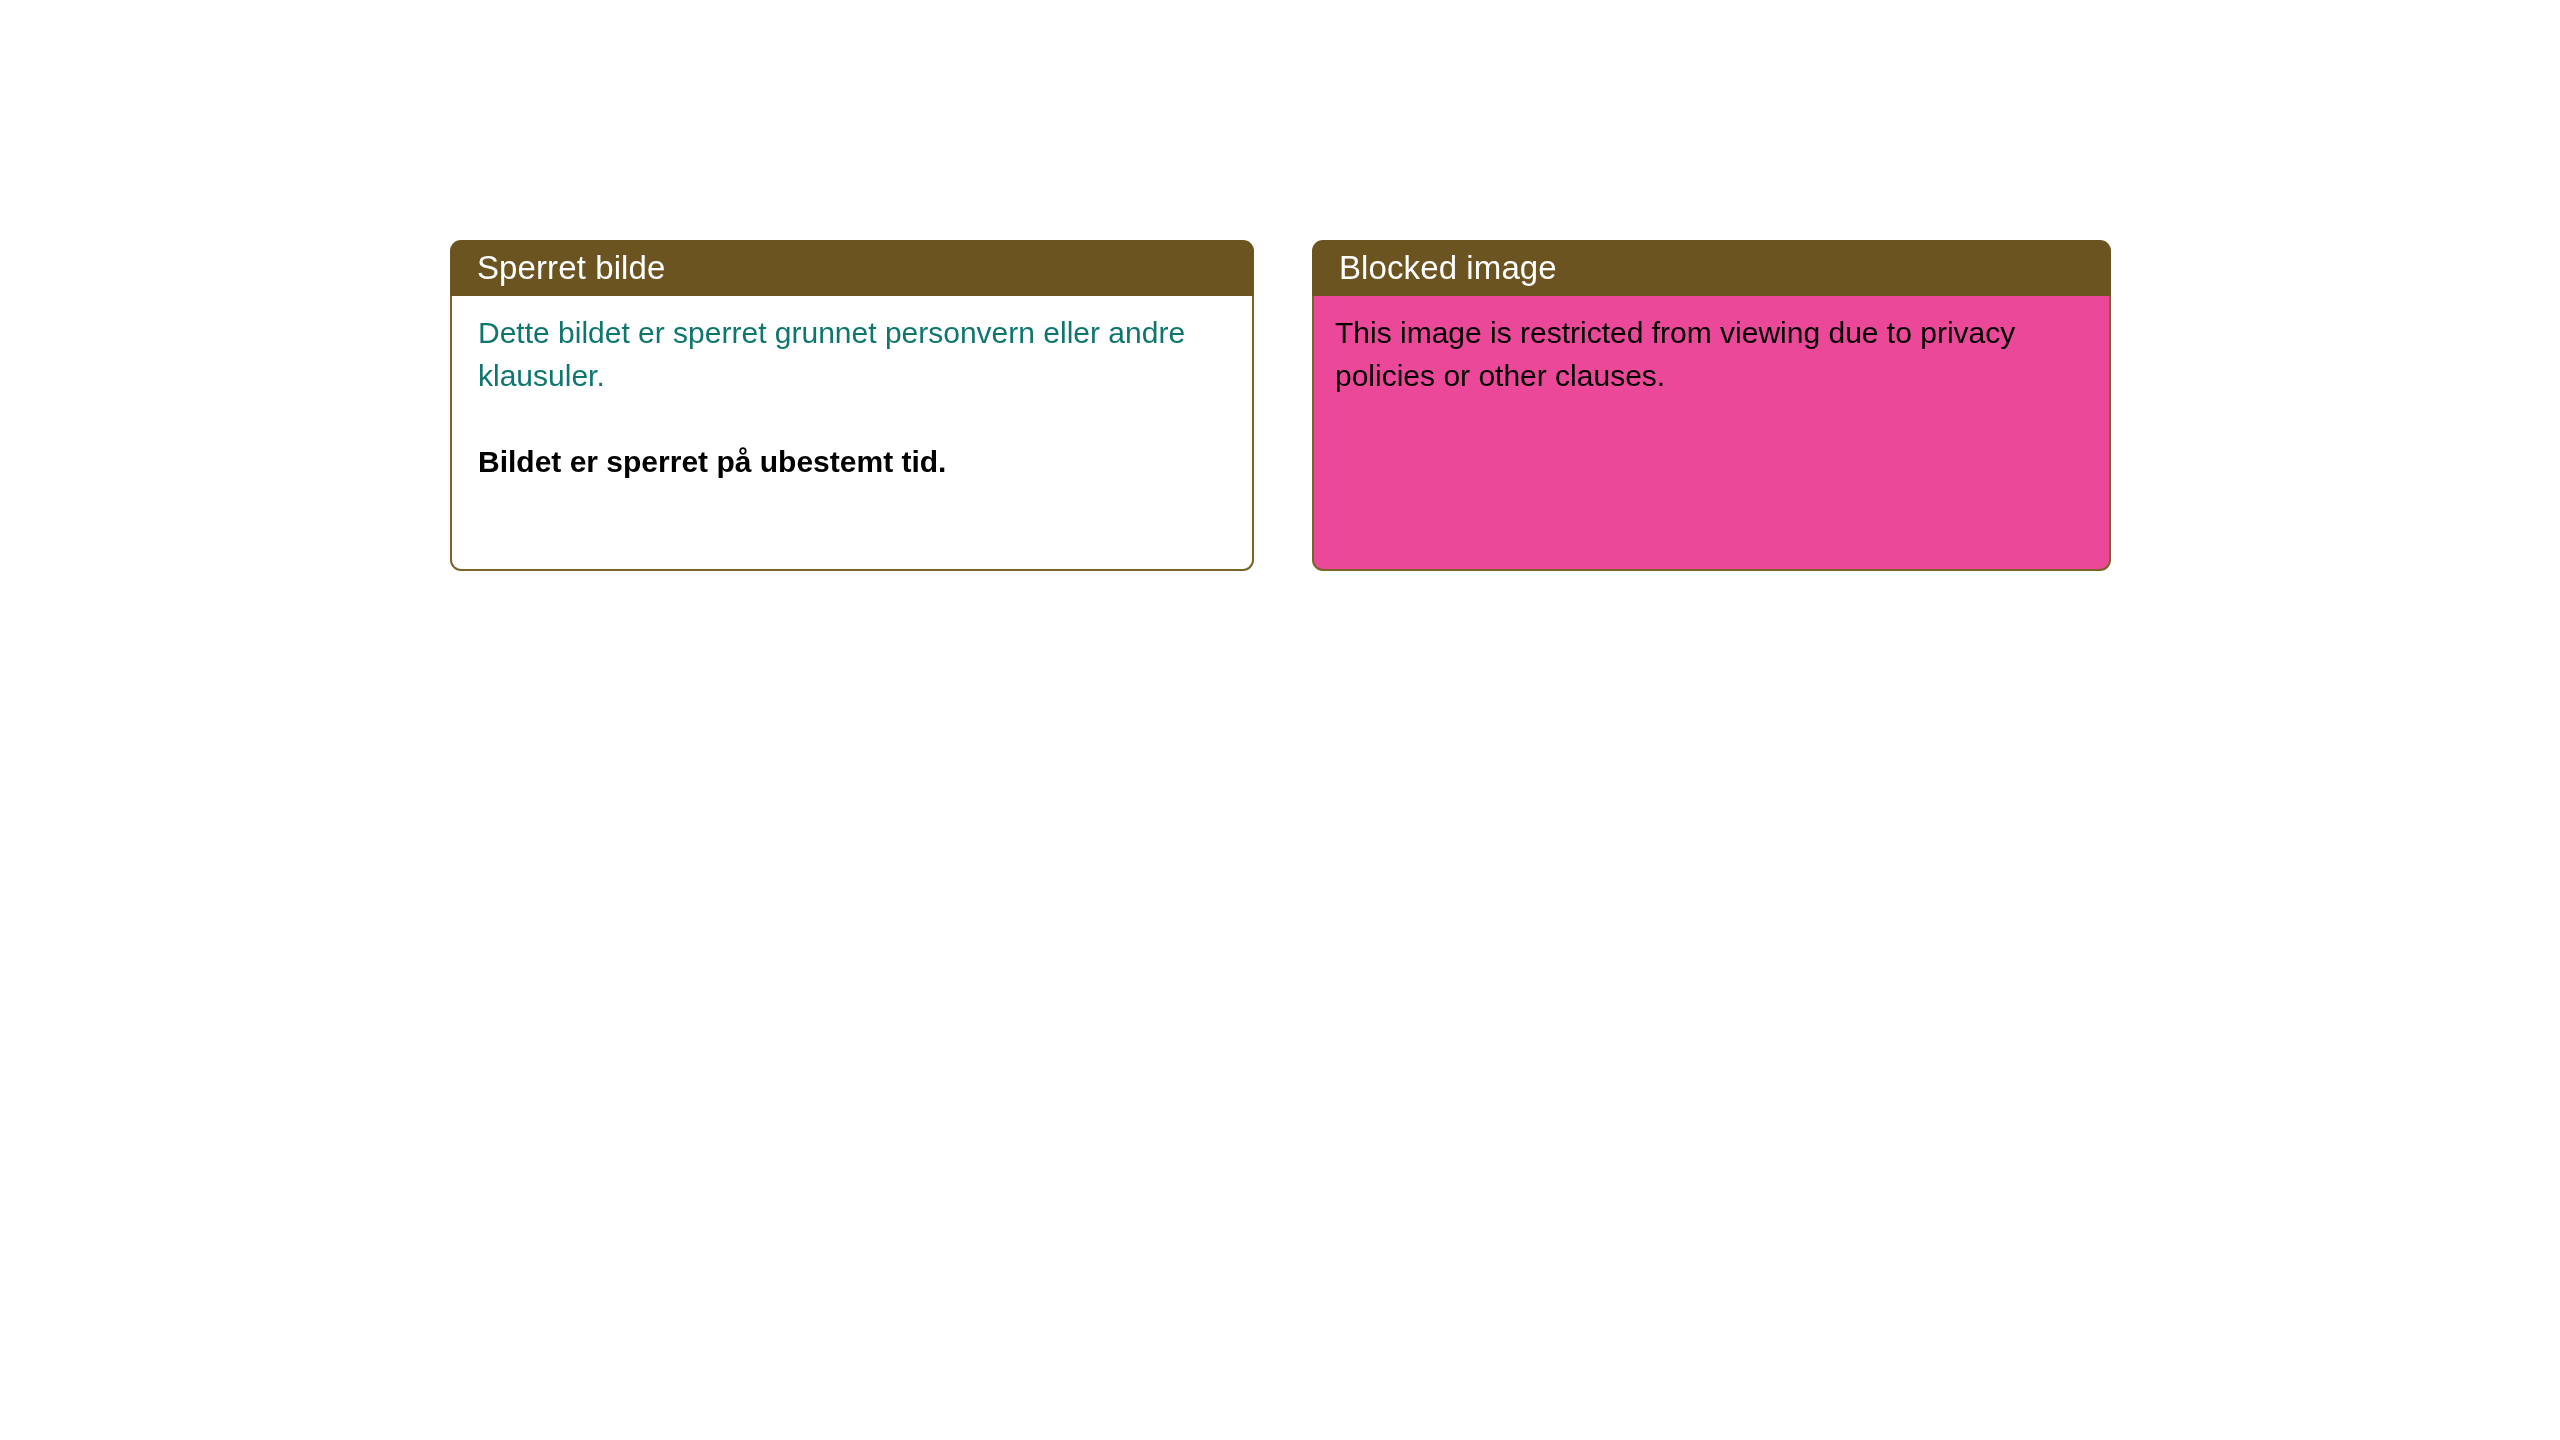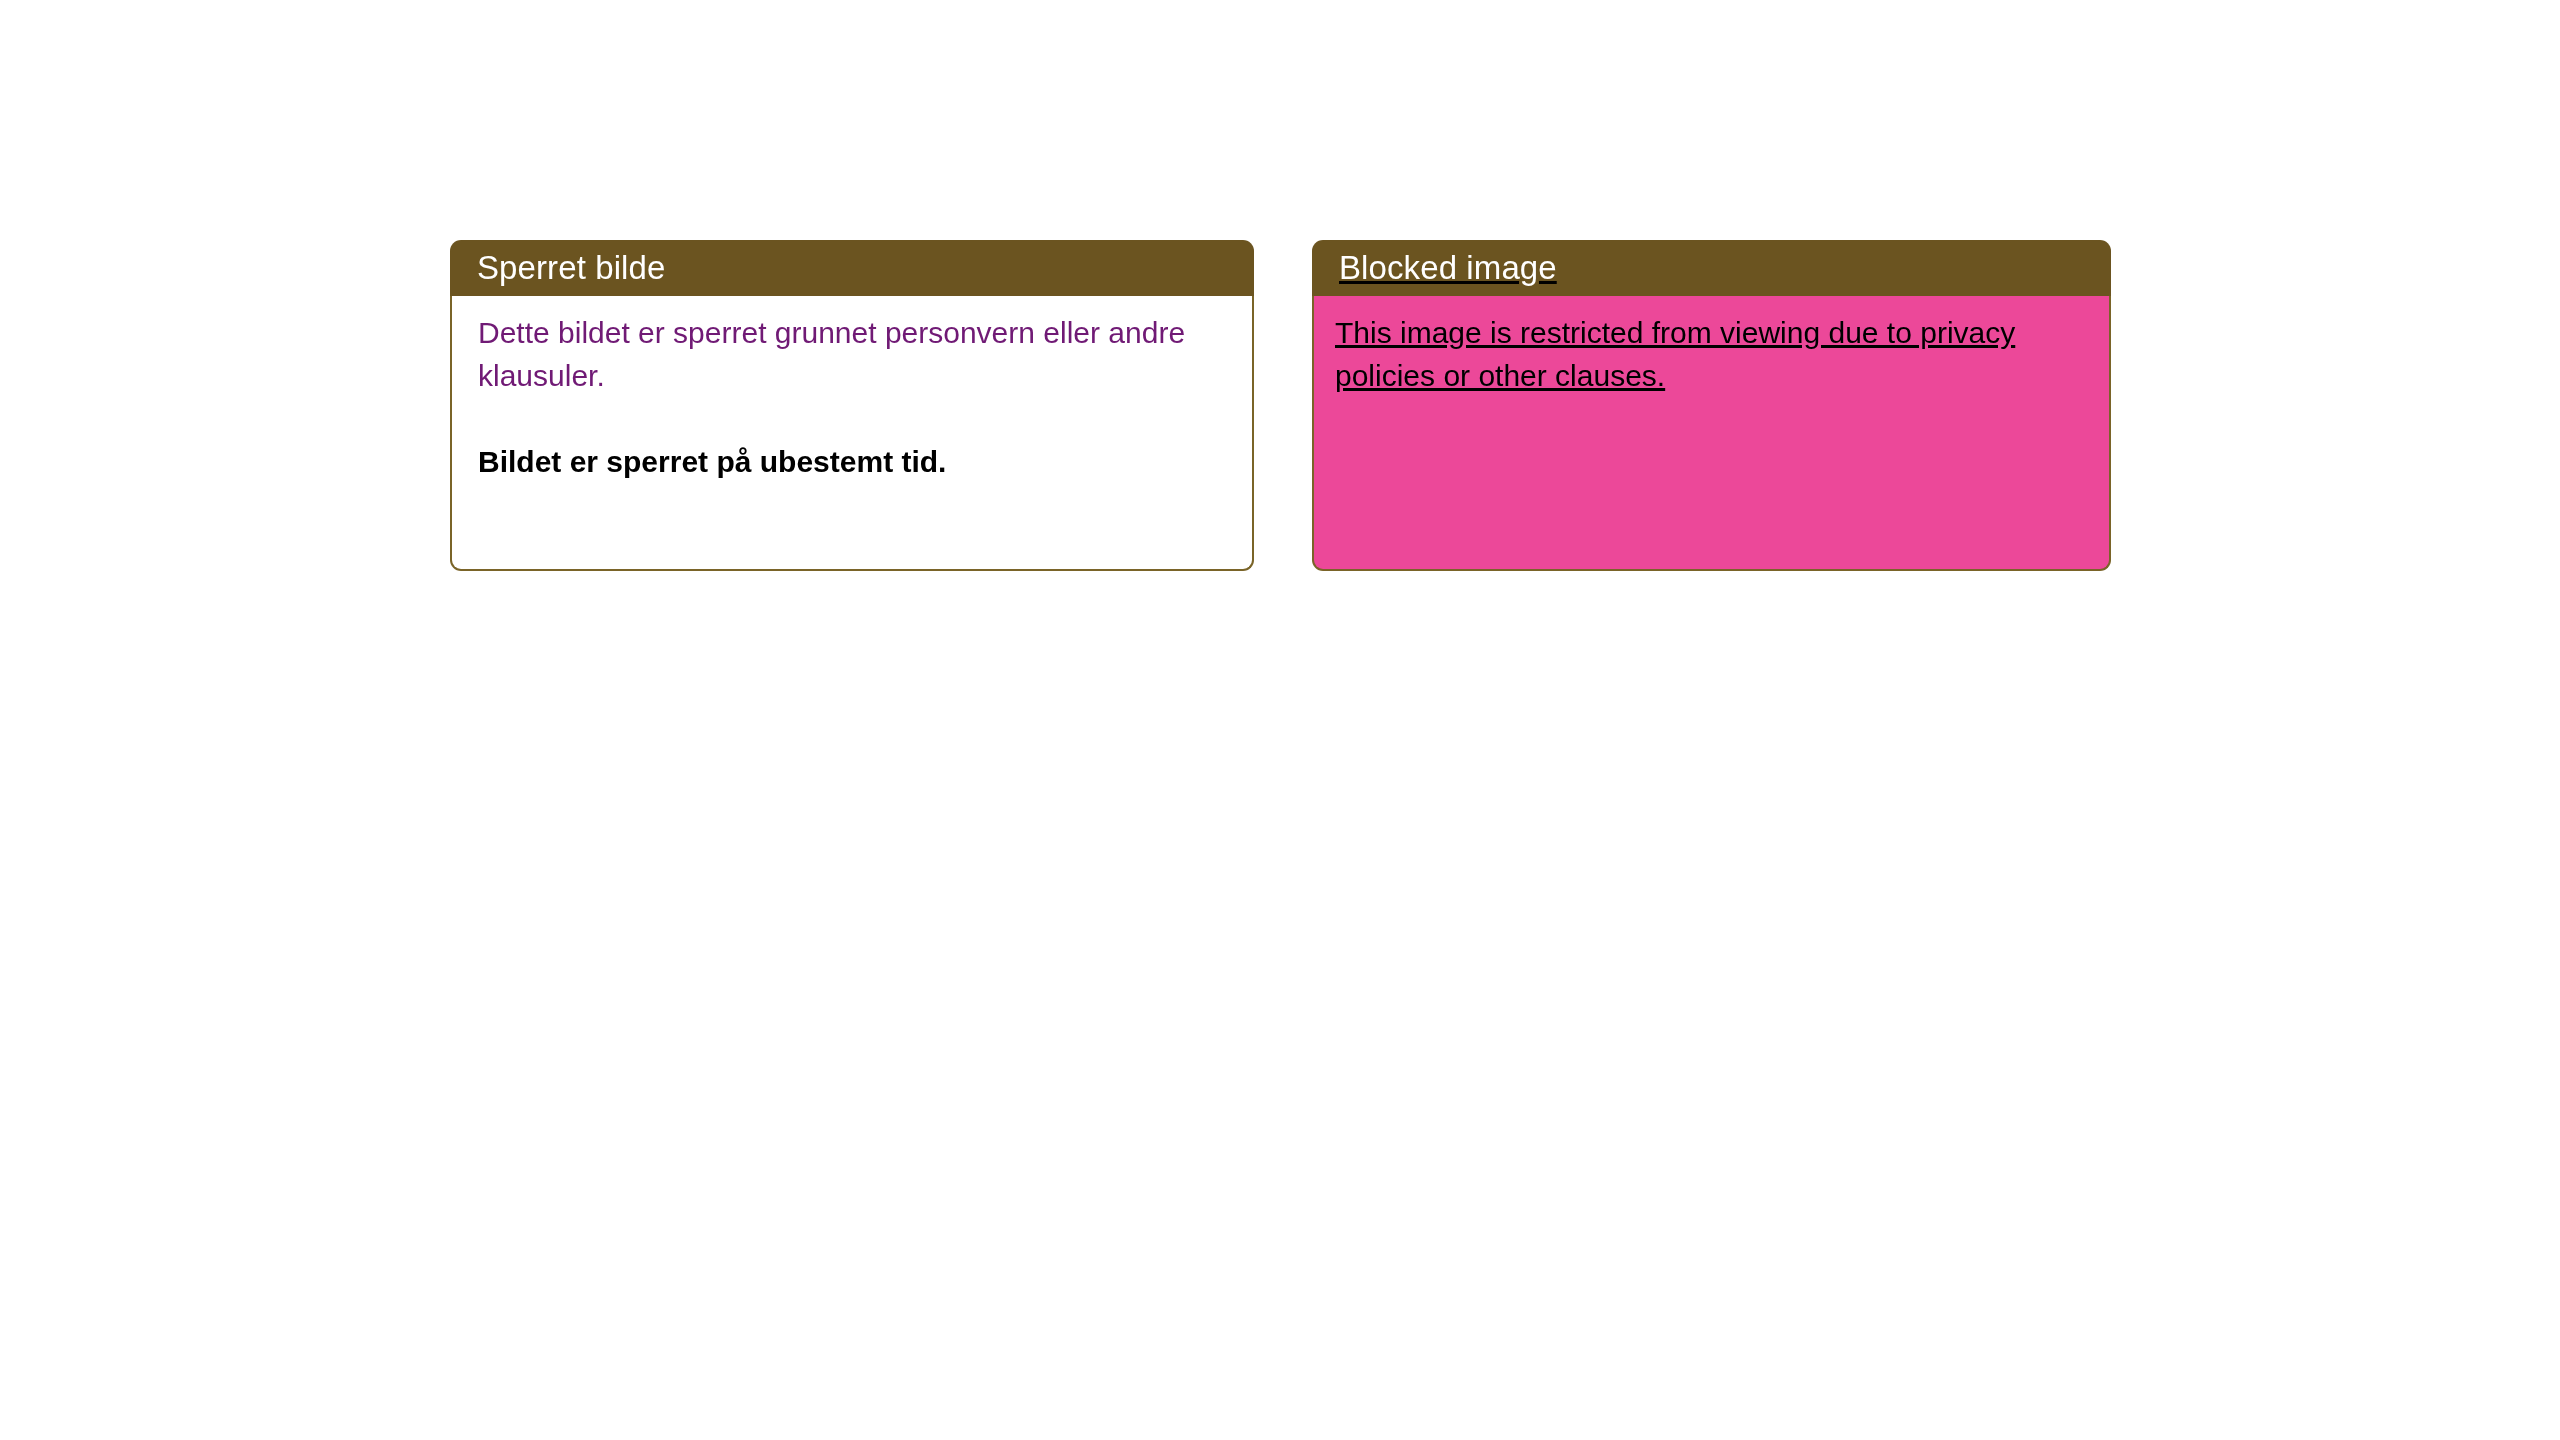--- a/index.html
+++ b/index.html
@@ -23,21 +23,21 @@
     height: 1440px;
     background: #ffffff;
   }
   .notice-card {
     position: absolute;
     top: 240px;
     box-sizing: border-box;
     background: #ffffff;
   }
   .notice-card.card-no { left: 450px;  width: 804px; }
-  .notice-card.card-en { left: 1312px; width: 799px; text-decoration: underline; }
+  .notice-card.card-en { left: 1312px; width: 799px; }
 
   .card-header {
     box-sizing: border-box;
     height: 56px;
     background: #6b5420;
     border-top-left-radius: 11px;
     border-top-right-radius: 11px;
     padding: 0 0 0 27px;
     display: flex;
     align-items: center;
@@ -76,21 +76,21 @@
 </head>
 <body style="background: rgb(255, 255, 255);">
 
 <div id="stage" style="background: rgb(255, 255, 255);">
 
   <div class="notice-card card-no">
     <div class="card-header" style="background: rgb(107, 84, 32);">
       <span class="card-title" style="color: rgb(255, 255, 255);">Sperret bilde</span>
     </div>
     <div class="card-body" style="border-color: rgb(122, 100, 40); background: rgb(255, 255, 255);">
-      <p style="color: #701a75;">Dette bildet er sperret grunnet personvern eller andre klausuler.</p>
+      <p style="color: #0f766e;">Dette bildet er sperret grunnet personvern eller andre klausuler.</p>
       <p class="spaced" style="color: rgb(0, 0, 0); font-weight: bold;">Bildet er sperret på ubestemt tid.</p>
     </div>
   </div>
 
   <div class="notice-card card-en">
     <div class="card-header" style="background: rgb(107, 84, 32);">
       <span class="card-title" style="color: rgb(255, 255, 255);">Blocked image</span>
     </div>
     <div class="card-body" style="border-color: rgb(122, 100, 40); background: #ec4899; padding-left: 21px;">
       <p style="color: rgb(0, 0, 0);">This image is restricted from viewing due to privacy policies or other clauses.</p>

